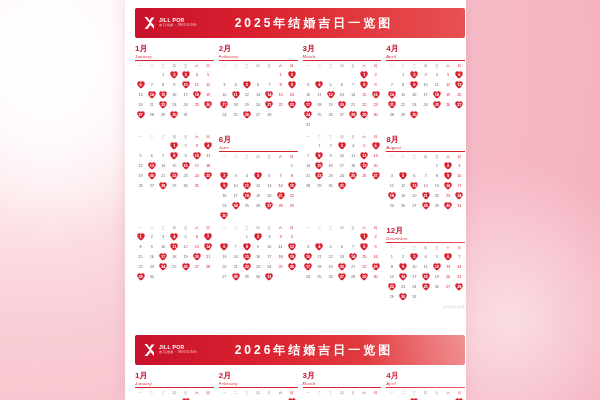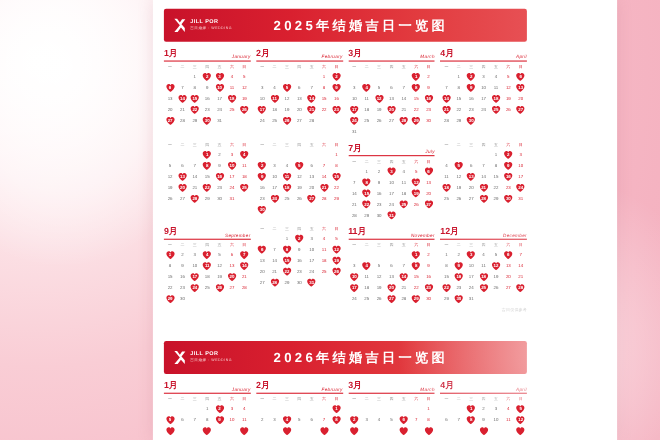--- a/index.html
+++ b/index.html
@@ -33,23 +33,23 @@
     position: absolute;
     right: -60px; bottom: -80px;
     width: 300px; height: 320px;
     background: radial-gradient(ellipse at 50% 50%, rgba(255,255,255,0.55) 0%, rgba(255,255,255,0) 70%);
     pointer-events: none;
   }
 
   
   .sheet {
     position: absolute;
-    left: 139px;
+    left: 125px;
     top: 0;
-    width: 422px;
+    width: 341px;
     height: 400px;
     background: #ffffff;
     box-shadow: 0 0 14px rgba(180,90,110,0.18);
     overflow: hidden;
   }
 
   .poster {
     position: relative;
     width: 350px;
     box-sizing: border-box;
@@ -111,25 +111,26 @@
     display: grid;
     grid-template-columns: repeat(4, 1fr);
     column-gap: 5px;
     row-gap: 4px;
     margin-top: 5px;
   }
   .month { width: 100%; }
 
   .month-head {
     display: flex;
-    align-items: flex-end;
+    align-items: flex-start;
     justify-content: space-between;
     border-bottom: 1px solid #d9202f;
     padding-bottom: 1px;
     margin-bottom: 2px;
+    flex-direction: column;
   }
   .m-cn {
     color: #c8122a;
     font-size: 8px;
     font-weight: bold;
     letter-spacing: 0px;
   }
   .m-en {
     color: #d9202f;
     font-size: 4.2px;
@@ -1005,20 +1006,24 @@
                 </div>
                 <div class="day">
                   <span class="num">30</span>
                 </div>
                 <div class="day weekend">
                   <span class="num">31</span>
                 </div>
               </div>
             </div>
             <div class="month">
+              <div class="month-head">
+                <span class="m-cn">6月</span>
+                <span class="m-en">June</span>
+              </div>
               <div class="weekdays">
                 <span class="">一</span>
                 <span class="">二</span>
                 <span class="">三</span>
                 <span class="">四</span>
                 <span class="">五</span>
                 <span class="we">六</span>
                 <span class="we">日</span>
               </div>
               <div class="days">
@@ -1160,664 +1165,656 @@
                 <div class="day weekend">
                   <span class="num">29</span>
                 </div>
                 <div class="day lucky">
                   <span class="heart">
                     <svg viewBox="0 0 32 30" xmlns="http://www.w3.org/2000/svg">
                       <path d="M16 29 C16 29 2 19.5 2 10.5 C2 5.2 6 2 9.8 2 C12.6 2 15 3.8 16 6 C17 3.8 19.4 2 22.2 2 C26 2 30 5.2 30 10.5 C30 19.5 16 29 16 29 Z" fill="#d9202f"></path>
                     </svg>
                   </span>
                   <span class="num">30</span>
-                </div>
-              </div>
-            </div>
-            <div class="month">
-              <div class="month-head">
-                <span class="m-cn">7月</span>
-                <span class="m-en">July</span>
-              </div>
-              <div class="weekdays">
-                <span class="">一</span>
-                <span class="">二</span>
-                <span class="">三</span>
-                <span class="">四</span>
-                <span class="">五</span>
-                <span class="we">六</span>
-                <span class="we">日</span>
-              </div>
-              <div class="days">
-                <div class="day empty"></div>
-                <div class="day">
-                  <span class="num">1</span>
-                </div>
-                <div class="day">
-                  <span class="num">2</span>
-                </div>
-                <div class="day lucky">
-                  <span class="heart">
-                    <svg viewBox="0 0 32 30" xmlns="http://www.w3.org/2000/svg">
-                      <path d="M16 29 C16 29 2 19.5 2 10.5 C2 5.2 6 2 9.8 2 C12.6 2 15 3.8 16 6 C17 3.8 19.4 2 22.2 2 C26 2 30 5.2 30 10.5 C30 19.5 16 29 16 29 Z" fill="#d9202f"></path>
-                    </svg>
-                  </span>
-                  <span class="num">3</span>
-                </div>
-                <div class="day">
-                  <span class="num">4</span>
-                </div>
-                <div class="day weekend">
-                  <span class="num">5</span>
-                </div>
-                <div class="day lucky">
-                  <span class="heart">
-                    <svg viewBox="0 0 32 30" xmlns="http://www.w3.org/2000/svg">
-                      <path d="M16 29 C16 29 2 19.5 2 10.5 C2 5.2 6 2 9.8 2 C12.6 2 15 3.8 16 6 C17 3.8 19.4 2 22.2 2 C26 2 30 5.2 30 10.5 C30 19.5 16 29 16 29 Z" fill="#d9202f"></path>
-                    </svg>
-                  </span>
-                  <span class="num">6</span>
-                </div>
-                <div class="day">
-                  <span class="num">7</span>
-                </div>
-                <div class="day lucky">
-                  <span class="heart">
-                    <svg viewBox="0 0 32 30" xmlns="http://www.w3.org/2000/svg">
-                      <path d="M16 29 C16 29 2 19.5 2 10.5 C2 5.2 6 2 9.8 2 C12.6 2 15 3.8 16 6 C17 3.8 19.4 2 22.2 2 C26 2 30 5.2 30 10.5 C30 19.5 16 29 16 29 Z" fill="#d9202f"></path>
-                    </svg>
-                  </span>
-                  <span class="num">8</span>
-                </div>
-                <div class="day">
-                  <span class="num">9</span>
-                </div>
-                <div class="day">
-                  <span class="num">10</span>
-                </div>
-                <div class="day">
-                  <span class="num">11</span>
-                </div>
-                <div class="day lucky">
-                  <span class="heart">
-                    <svg viewBox="0 0 32 30" xmlns="http://www.w3.org/2000/svg">
-                      <path d="M16 29 C16 29 2 19.5 2 10.5 C2 5.2 6 2 9.8 2 C12.6 2 15 3.8 16 6 C17 3.8 19.4 2 22.2 2 C26 2 30 5.2 30 10.5 C30 19.5 16 29 16 29 Z" fill="#d9202f"></path>
-                    </svg>
-                  </span>
-                  <span class="num">12</span>
-                </div>
-                <div class="day weekend">
-                  <span class="num">13</span>
-                </div>
-                <div class="day">
-                  <span class="num">14</span>
-                </div>
-                <div class="day lucky">
-                  <span class="heart">
-                    <svg viewBox="0 0 32 30" xmlns="http://www.w3.org/2000/svg">
-                      <path d="M16 29 C16 29 2 19.5 2 10.5 C2 5.2 6 2 9.8 2 C12.6 2 15 3.8 16 6 C17 3.8 19.4 2 22.2 2 C26 2 30 5.2 30 10.5 C30 19.5 16 29 16 29 Z" fill="#d9202f"></path>
-                    </svg>
-                  </span>
-                  <span class="num">15</span>
-                </div>
-                <div class="day">
-                  <span class="num">16</span>
-                </div>
-                <div class="day">
-                  <span class="num">17</span>
-                </div>
-                <div class="day">
-                  <span class="num">18</span>
-                </div>
-                <div class="day lucky">
-                  <span class="heart">
-                    <svg viewBox="0 0 32 30" xmlns="http://www.w3.org/2000/svg">
-                      <path d="M16 29 C16 29 2 19.5 2 10.5 C2 5.2 6 2 9.8 2 C12.6 2 15 3.8 16 6 C17 3.8 19.4 2 22.2 2 C26 2 30 5.2 30 10.5 C30 19.5 16 29 16 29 Z" fill="#d9202f"></path>
-                    </svg>
-                  </span>
-                  <span class="num">19</span>
-                </div>
-                <div class="day weekend">
-                  <span class="num">20</span>
-                </div>
-                <div class="day">
-                  <span class="num">21</span>
-                </div>
-                <div class="day lucky">
-                  <span class="heart">
-                    <svg viewBox="0 0 32 30" xmlns="http://www.w3.org/2000/svg">
-                      <path d="M16 29 C16 29 2 19.5 2 10.5 C2 5.2 6 2 9.8 2 C12.6 2 15 3.8 16 6 C17 3.8 19.4 2 22.2 2 C26 2 30 5.2 30 10.5 C30 19.5 16 29 16 29 Z" fill="#d9202f"></path>
-                    </svg>
-                  </span>
-                  <span class="num">22</span>
-                </div>
-                <div class="day">
-                  <span class="num">23</span>
-                </div>
-                <div class="day">
-                  <span class="num">24</span>
-                </div>
-                <div class="day lucky">
-                  <span class="heart">
-                    <svg viewBox="0 0 32 30" xmlns="http://www.w3.org/2000/svg">
-                      <path d="M16 29 C16 29 2 19.5 2 10.5 C2 5.2 6 2 9.8 2 C12.6 2 15 3.8 16 6 C17 3.8 19.4 2 22.2 2 C26 2 30 5.2 30 10.5 C30 19.5 16 29 16 29 Z" fill="#d9202f"></path>
-                    </svg>
-                  </span>
-                  <span class="num">25</span>
-                </div>
-                <div class="day weekend">
-                  <span class="num">26</span>
-                </div>
-                <div class="day lucky">
-                  <span class="heart">
-                    <svg viewBox="0 0 32 30" xmlns="http://www.w3.org/2000/svg">
-                      <path d="M16 29 C16 29 2 19.5 2 10.5 C2 5.2 6 2 9.8 2 C12.6 2 15 3.8 16 6 C17 3.8 19.4 2 22.2 2 C26 2 30 5.2 30 10.5 C30 19.5 16 29 16 29 Z" fill="#d9202f"></path>
-                    </svg>
-                  </span>
-                  <span class="num">27</span>
-                </div>
-                <div class="day">
-                  <span class="num">28</span>
-                </div>
-                <div class="day">
-                  <span class="num">29</span>
-                </div>
-                <div class="day">
-                  <span class="num">30</span>
-                </div>
-                <div class="day lucky">
-                  <span class="heart">
-                    <svg viewBox="0 0 32 30" xmlns="http://www.w3.org/2000/svg">
-                      <path d="M16 29 C16 29 2 19.5 2 10.5 C2 5.2 6 2 9.8 2 C12.6 2 15 3.8 16 6 C17 3.8 19.4 2 22.2 2 C26 2 30 5.2 30 10.5 C30 19.5 16 29 16 29 Z" fill="#d9202f"></path>
-                    </svg>
-                  </span>
-                  <span class="num">31</span>
                 </div>
               </div>
             </div>
             <div class="month">
               <div class="weekdays">
                 <span class="">一</span>
                 <span class="">二</span>
                 <span class="">三</span>
                 <span class="">四</span>
                 <span class="">五</span>
                 <span class="we">六</span>
                 <span class="we">日</span>
               </div>
               <div class="days">
                 <div class="day empty"></div>
-                <div class="day empty"></div>
-                <div class="day empty"></div>
-                <div class="day empty"></div>
                 <div class="day">
                   <span class="num">1</span>
                 </div>
-                <div class="day lucky">
-                  <span class="heart">
-                    <svg viewBox="0 0 32 30" xmlns="http://www.w3.org/2000/svg">
-                      <path d="M16 29 C16 29 2 19.5 2 10.5 C2 5.2 6 2 9.8 2 C12.6 2 15 3.8 16 6 C17 3.8 19.4 2 22.2 2 C26 2 30 5.2 30 10.5 C30 19.5 16 29 16 29 Z" fill="#d9202f"></path>
-                    </svg>
-                  </span>
+                <div class="day">
                   <span class="num">2</span>
                 </div>
-                <div class="day weekend">
+                <div class="day lucky">
+                  <span class="heart">
+                    <svg viewBox="0 0 32 30" xmlns="http://www.w3.org/2000/svg">
+                      <path d="M16 29 C16 29 2 19.5 2 10.5 C2 5.2 6 2 9.8 2 C12.6 2 15 3.8 16 6 C17 3.8 19.4 2 22.2 2 C26 2 30 5.2 30 10.5 C30 19.5 16 29 16 29 Z" fill="#d9202f"></path>
+                    </svg>
+                  </span>
                   <span class="num">3</span>
                 </div>
                 <div class="day">
                   <span class="num">4</span>
                 </div>
-                <div class="day lucky">
-                  <span class="heart">
-                    <svg viewBox="0 0 32 30" xmlns="http://www.w3.org/2000/svg">
-                      <path d="M16 29 C16 29 2 19.5 2 10.5 C2 5.2 6 2 9.8 2 C12.6 2 15 3.8 16 6 C17 3.8 19.4 2 22.2 2 C26 2 30 5.2 30 10.5 C30 19.5 16 29 16 29 Z" fill="#d9202f"></path>
-                    </svg>
-                  </span>
+                <div class="day weekend">
                   <span class="num">5</span>
                 </div>
-                <div class="day">
+                <div class="day lucky">
+                  <span class="heart">
+                    <svg viewBox="0 0 32 30" xmlns="http://www.w3.org/2000/svg">
+                      <path d="M16 29 C16 29 2 19.5 2 10.5 C2 5.2 6 2 9.8 2 C12.6 2 15 3.8 16 6 C17 3.8 19.4 2 22.2 2 C26 2 30 5.2 30 10.5 C30 19.5 16 29 16 29 Z" fill="#d9202f"></path>
+                    </svg>
+                  </span>
                   <span class="num">6</span>
                 </div>
                 <div class="day">
                   <span class="num">7</span>
                 </div>
-                <div class="day">
+                <div class="day lucky">
+                  <span class="heart">
+                    <svg viewBox="0 0 32 30" xmlns="http://www.w3.org/2000/svg">
+                      <path d="M16 29 C16 29 2 19.5 2 10.5 C2 5.2 6 2 9.8 2 C12.6 2 15 3.8 16 6 C17 3.8 19.4 2 22.2 2 C26 2 30 5.2 30 10.5 C30 19.5 16 29 16 29 Z" fill="#d9202f"></path>
+                    </svg>
+                  </span>
                   <span class="num">8</span>
                 </div>
-                <div class="day lucky">
-                  <span class="heart">
-                    <svg viewBox="0 0 32 30" xmlns="http://www.w3.org/2000/svg">
-                      <path d="M16 29 C16 29 2 19.5 2 10.5 C2 5.2 6 2 9.8 2 C12.6 2 15 3.8 16 6 C17 3.8 19.4 2 22.2 2 C26 2 30 5.2 30 10.5 C30 19.5 16 29 16 29 Z" fill="#d9202f"></path>
-                    </svg>
-                  </span>
+                <div class="day">
                   <span class="num">9</span>
                 </div>
-                <div class="day weekend">
+                <div class="day">
                   <span class="num">10</span>
                 </div>
                 <div class="day">
                   <span class="num">11</span>
                 </div>
-                <div class="day">
+                <div class="day lucky">
+                  <span class="heart">
+                    <svg viewBox="0 0 32 30" xmlns="http://www.w3.org/2000/svg">
+                      <path d="M16 29 C16 29 2 19.5 2 10.5 C2 5.2 6 2 9.8 2 C12.6 2 15 3.8 16 6 C17 3.8 19.4 2 22.2 2 C26 2 30 5.2 30 10.5 C30 19.5 16 29 16 29 Z" fill="#d9202f"></path>
+                    </svg>
+                  </span>
                   <span class="num">12</span>
                 </div>
-                <div class="day lucky">
-                  <span class="heart">
-                    <svg viewBox="0 0 32 30" xmlns="http://www.w3.org/2000/svg">
-                      <path d="M16 29 C16 29 2 19.5 2 10.5 C2 5.2 6 2 9.8 2 C12.6 2 15 3.8 16 6 C17 3.8 19.4 2 22.2 2 C26 2 30 5.2 30 10.5 C30 19.5 16 29 16 29 Z" fill="#d9202f"></path>
-                    </svg>
-                  </span>
+                <div class="day weekend">
                   <span class="num">13</span>
                 </div>
                 <div class="day">
                   <span class="num">14</span>
                 </div>
-                <div class="day">
+                <div class="day lucky">
+                  <span class="heart">
+                    <svg viewBox="0 0 32 30" xmlns="http://www.w3.org/2000/svg">
+                      <path d="M16 29 C16 29 2 19.5 2 10.5 C2 5.2 6 2 9.8 2 C12.6 2 15 3.8 16 6 C17 3.8 19.4 2 22.2 2 C26 2 30 5.2 30 10.5 C30 19.5 16 29 16 29 Z" fill="#d9202f"></path>
+                    </svg>
+                  </span>
                   <span class="num">15</span>
                 </div>
-                <div class="day lucky">
-                  <span class="heart">
-                    <svg viewBox="0 0 32 30" xmlns="http://www.w3.org/2000/svg">
-                      <path d="M16 29 C16 29 2 19.5 2 10.5 C2 5.2 6 2 9.8 2 C12.6 2 15 3.8 16 6 C17 3.8 19.4 2 22.2 2 C26 2 30 5.2 30 10.5 C30 19.5 16 29 16 29 Z" fill="#d9202f"></path>
-                    </svg>
-                  </span>
+                <div class="day">
                   <span class="num">16</span>
                 </div>
-                <div class="day weekend">
+                <div class="day">
                   <span class="num">17</span>
                 </div>
-                <div class="day lucky">
-                  <span class="heart">
-                    <svg viewBox="0 0 32 30" xmlns="http://www.w3.org/2000/svg">
-                      <path d="M16 29 C16 29 2 19.5 2 10.5 C2 5.2 6 2 9.8 2 C12.6 2 15 3.8 16 6 C17 3.8 19.4 2 22.2 2 C26 2 30 5.2 30 10.5 C30 19.5 16 29 16 29 Z" fill="#d9202f"></path>
-                    </svg>
-                  </span>
+                <div class="day">
                   <span class="num">18</span>
                 </div>
-                <div class="day">
+                <div class="day lucky">
+                  <span class="heart">
+                    <svg viewBox="0 0 32 30" xmlns="http://www.w3.org/2000/svg">
+                      <path d="M16 29 C16 29 2 19.5 2 10.5 C2 5.2 6 2 9.8 2 C12.6 2 15 3.8 16 6 C17 3.8 19.4 2 22.2 2 C26 2 30 5.2 30 10.5 C30 19.5 16 29 16 29 Z" fill="#d9202f"></path>
+                    </svg>
+                  </span>
                   <span class="num">19</span>
                 </div>
-                <div class="day">
+                <div class="day weekend">
                   <span class="num">20</span>
                 </div>
-                <div class="day lucky">
-                  <span class="heart">
-                    <svg viewBox="0 0 32 30" xmlns="http://www.w3.org/2000/svg">
-                      <path d="M16 29 C16 29 2 19.5 2 10.5 C2 5.2 6 2 9.8 2 C12.6 2 15 3.8 16 6 C17 3.8 19.4 2 22.2 2 C26 2 30 5.2 30 10.5 C30 19.5 16 29 16 29 Z" fill="#d9202f"></path>
-                    </svg>
-                  </span>
+                <div class="day">
                   <span class="num">21</span>
                 </div>
-                <div class="day">
+                <div class="day lucky">
+                  <span class="heart">
+                    <svg viewBox="0 0 32 30" xmlns="http://www.w3.org/2000/svg">
+                      <path d="M16 29 C16 29 2 19.5 2 10.5 C2 5.2 6 2 9.8 2 C12.6 2 15 3.8 16 6 C17 3.8 19.4 2 22.2 2 C26 2 30 5.2 30 10.5 C30 19.5 16 29 16 29 Z" fill="#d9202f"></path>
+                    </svg>
+                  </span>
                   <span class="num">22</span>
                 </div>
-                <div class="day weekend">
+                <div class="day">
                   <span class="num">23</span>
                 </div>
-                <div class="day lucky">
-                  <span class="heart">
-                    <svg viewBox="0 0 32 30" xmlns="http://www.w3.org/2000/svg">
-                      <path d="M16 29 C16 29 2 19.5 2 10.5 C2 5.2 6 2 9.8 2 C12.6 2 15 3.8 16 6 C17 3.8 19.4 2 22.2 2 C26 2 30 5.2 30 10.5 C30 19.5 16 29 16 29 Z" fill="#d9202f"></path>
-                    </svg>
-                  </span>
+                <div class="day">
                   <span class="num">24</span>
                 </div>
-                <div class="day">
+                <div class="day lucky">
+                  <span class="heart">
+                    <svg viewBox="0 0 32 30" xmlns="http://www.w3.org/2000/svg">
+                      <path d="M16 29 C16 29 2 19.5 2 10.5 C2 5.2 6 2 9.8 2 C12.6 2 15 3.8 16 6 C17 3.8 19.4 2 22.2 2 C26 2 30 5.2 30 10.5 C30 19.5 16 29 16 29 Z" fill="#d9202f"></path>
+                    </svg>
+                  </span>
                   <span class="num">25</span>
                 </div>
-                <div class="day">
+                <div class="day weekend">
                   <span class="num">26</span>
                 </div>
-                <div class="day">
+                <div class="day lucky">
+                  <span class="heart">
+                    <svg viewBox="0 0 32 30" xmlns="http://www.w3.org/2000/svg">
+                      <path d="M16 29 C16 29 2 19.5 2 10.5 C2 5.2 6 2 9.8 2 C12.6 2 15 3.8 16 6 C17 3.8 19.4 2 22.2 2 C26 2 30 5.2 30 10.5 C30 19.5 16 29 16 29 Z" fill="#d9202f"></path>
+                    </svg>
+                  </span>
                   <span class="num">27</span>
                 </div>
-                <div class="day lucky">
-                  <span class="heart">
-                    <svg viewBox="0 0 32 30" xmlns="http://www.w3.org/2000/svg">
-                      <path d="M16 29 C16 29 2 19.5 2 10.5 C2 5.2 6 2 9.8 2 C12.6 2 15 3.8 16 6 C17 3.8 19.4 2 22.2 2 C26 2 30 5.2 30 10.5 C30 19.5 16 29 16 29 Z" fill="#d9202f"></path>
-                    </svg>
-                  </span>
+                <div class="day">
                   <span class="num">28</span>
                 </div>
                 <div class="day">
                   <span class="num">29</span>
                 </div>
-                <div class="day lucky">
-                  <span class="heart">
-                    <svg viewBox="0 0 32 30" xmlns="http://www.w3.org/2000/svg">
-                      <path d="M16 29 C16 29 2 19.5 2 10.5 C2 5.2 6 2 9.8 2 C12.6 2 15 3.8 16 6 C17 3.8 19.4 2 22.2 2 C26 2 30 5.2 30 10.5 C30 19.5 16 29 16 29 Z" fill="#d9202f"></path>
-                    </svg>
-                  </span>
+                <div class="day">
                   <span class="num">30</span>
                 </div>
-                <div class="day weekend">
+                <div class="day lucky">
+                  <span class="heart">
+                    <svg viewBox="0 0 32 30" xmlns="http://www.w3.org/2000/svg">
+                      <path d="M16 29 C16 29 2 19.5 2 10.5 C2 5.2 6 2 9.8 2 C12.6 2 15 3.8 16 6 C17 3.8 19.4 2 22.2 2 C26 2 30 5.2 30 10.5 C30 19.5 16 29 16 29 Z" fill="#d9202f"></path>
+                    </svg>
+                  </span>
                   <span class="num">31</span>
                 </div>
               </div>
             </div>
             <div class="month">
               <div class="month-head">
-                <span class="m-cn">9月</span>
-                <span class="m-en">September</span>
+                <span class="m-cn">8月</span>
+                <span class="m-en">August</span>
               </div>
               <div class="weekdays">
                 <span class="">一</span>
                 <span class="">二</span>
                 <span class="">三</span>
                 <span class="">四</span>
                 <span class="">五</span>
                 <span class="we">六</span>
                 <span class="we">日</span>
               </div>
               <div class="days">
-                <div class="day lucky">
-                  <span class="heart">
-                    <svg viewBox="0 0 32 30" xmlns="http://www.w3.org/2000/svg">
-                      <path d="M16 29 C16 29 2 19.5 2 10.5 C2 5.2 6 2 9.8 2 C12.6 2 15 3.8 16 6 C17 3.8 19.4 2 22.2 2 C26 2 30 5.2 30 10.5 C30 19.5 16 29 16 29 Z" fill="#d9202f"></path>
-                    </svg>
-                  </span>
+                <div class="day empty"></div>
+                <div class="day empty"></div>
+                <div class="day empty"></div>
+                <div class="day empty"></div>
+                <div class="day">
                   <span class="num">1</span>
                 </div>
-                <div class="day">
+                <div class="day lucky">
+                  <span class="heart">
+                    <svg viewBox="0 0 32 30" xmlns="http://www.w3.org/2000/svg">
+                      <path d="M16 29 C16 29 2 19.5 2 10.5 C2 5.2 6 2 9.8 2 C12.6 2 15 3.8 16 6 C17 3.8 19.4 2 22.2 2 C26 2 30 5.2 30 10.5 C30 19.5 16 29 16 29 Z" fill="#d9202f"></path>
+                    </svg>
+                  </span>
                   <span class="num">2</span>
                 </div>
-                <div class="day">
+                <div class="day weekend">
                   <span class="num">3</span>
                 </div>
-                <div class="day lucky">
-                  <span class="heart">
-                    <svg viewBox="0 0 32 30" xmlns="http://www.w3.org/2000/svg">
-                      <path d="M16 29 C16 29 2 19.5 2 10.5 C2 5.2 6 2 9.8 2 C12.6 2 15 3.8 16 6 C17 3.8 19.4 2 22.2 2 C26 2 30 5.2 30 10.5 C30 19.5 16 29 16 29 Z" fill="#d9202f"></path>
-                    </svg>
-                  </span>
+                <div class="day">
                   <span class="num">4</span>
                 </div>
-                <div class="day">
+                <div class="day lucky">
+                  <span class="heart">
+                    <svg viewBox="0 0 32 30" xmlns="http://www.w3.org/2000/svg">
+                      <path d="M16 29 C16 29 2 19.5 2 10.5 C2 5.2 6 2 9.8 2 C12.6 2 15 3.8 16 6 C17 3.8 19.4 2 22.2 2 C26 2 30 5.2 30 10.5 C30 19.5 16 29 16 29 Z" fill="#d9202f"></path>
+                    </svg>
+                  </span>
                   <span class="num">5</span>
                 </div>
-                <div class="day weekend">
+                <div class="day">
                   <span class="num">6</span>
                 </div>
-                <div class="day lucky">
-                  <span class="heart">
-                    <svg viewBox="0 0 32 30" xmlns="http://www.w3.org/2000/svg">
-                      <path d="M16 29 C16 29 2 19.5 2 10.5 C2 5.2 6 2 9.8 2 C12.6 2 15 3.8 16 6 C17 3.8 19.4 2 22.2 2 C26 2 30 5.2 30 10.5 C30 19.5 16 29 16 29 Z" fill="#d9202f"></path>
-                    </svg>
-                  </span>
+                <div class="day">
                   <span class="num">7</span>
                 </div>
                 <div class="day">
                   <span class="num">8</span>
                 </div>
-                <div class="day">
+                <div class="day lucky">
+                  <span class="heart">
+                    <svg viewBox="0 0 32 30" xmlns="http://www.w3.org/2000/svg">
+                      <path d="M16 29 C16 29 2 19.5 2 10.5 C2 5.2 6 2 9.8 2 C12.6 2 15 3.8 16 6 C17 3.8 19.4 2 22.2 2 C26 2 30 5.2 30 10.5 C30 19.5 16 29 16 29 Z" fill="#d9202f"></path>
+                    </svg>
+                  </span>
                   <span class="num">9</span>
                 </div>
-                <div class="day">
+                <div class="day weekend">
                   <span class="num">10</span>
                 </div>
-                <div class="day lucky">
-                  <span class="heart">
-                    <svg viewBox="0 0 32 30" xmlns="http://www.w3.org/2000/svg">
-                      <path d="M16 29 C16 29 2 19.5 2 10.5 C2 5.2 6 2 9.8 2 C12.6 2 15 3.8 16 6 C17 3.8 19.4 2 22.2 2 C26 2 30 5.2 30 10.5 C30 19.5 16 29 16 29 Z" fill="#d9202f"></path>
-                    </svg>
-                  </span>
+                <div class="day">
                   <span class="num">11</span>
                 </div>
                 <div class="day">
                   <span class="num">12</span>
                 </div>
-                <div class="day weekend">
+                <div class="day lucky">
+                  <span class="heart">
+                    <svg viewBox="0 0 32 30" xmlns="http://www.w3.org/2000/svg">
+                      <path d="M16 29 C16 29 2 19.5 2 10.5 C2 5.2 6 2 9.8 2 C12.6 2 15 3.8 16 6 C17 3.8 19.4 2 22.2 2 C26 2 30 5.2 30 10.5 C30 19.5 16 29 16 29 Z" fill="#d9202f"></path>
+                    </svg>
+                  </span>
                   <span class="num">13</span>
                 </div>
-                <div class="day lucky">
-                  <span class="heart">
-                    <svg viewBox="0 0 32 30" xmlns="http://www.w3.org/2000/svg">
-                      <path d="M16 29 C16 29 2 19.5 2 10.5 C2 5.2 6 2 9.8 2 C12.6 2 15 3.8 16 6 C17 3.8 19.4 2 22.2 2 C26 2 30 5.2 30 10.5 C30 19.5 16 29 16 29 Z" fill="#d9202f"></path>
-                    </svg>
-                  </span>
+                <div class="day">
                   <span class="num">14</span>
                 </div>
                 <div class="day">
                   <span class="num">15</span>
                 </div>
-                <div class="day">
+                <div class="day lucky">
+                  <span class="heart">
+                    <svg viewBox="0 0 32 30" xmlns="http://www.w3.org/2000/svg">
+                      <path d="M16 29 C16 29 2 19.5 2 10.5 C2 5.2 6 2 9.8 2 C12.6 2 15 3.8 16 6 C17 3.8 19.4 2 22.2 2 C26 2 30 5.2 30 10.5 C30 19.5 16 29 16 29 Z" fill="#d9202f"></path>
+                    </svg>
+                  </span>
                   <span class="num">16</span>
                 </div>
-                <div class="day lucky">
-                  <span class="heart">
-                    <svg viewBox="0 0 32 30" xmlns="http://www.w3.org/2000/svg">
-                      <path d="M16 29 C16 29 2 19.5 2 10.5 C2 5.2 6 2 9.8 2 C12.6 2 15 3.8 16 6 C17 3.8 19.4 2 22.2 2 C26 2 30 5.2 30 10.5 C30 19.5 16 29 16 29 Z" fill="#d9202f"></path>
-                    </svg>
-                  </span>
+                <div class="day weekend">
                   <span class="num">17</span>
                 </div>
-                <div class="day">
+                <div class="day lucky">
+                  <span class="heart">
+                    <svg viewBox="0 0 32 30" xmlns="http://www.w3.org/2000/svg">
+                      <path d="M16 29 C16 29 2 19.5 2 10.5 C2 5.2 6 2 9.8 2 C12.6 2 15 3.8 16 6 C17 3.8 19.4 2 22.2 2 C26 2 30 5.2 30 10.5 C30 19.5 16 29 16 29 Z" fill="#d9202f"></path>
+                    </svg>
+                  </span>
                   <span class="num">18</span>
                 </div>
                 <div class="day">
                   <span class="num">19</span>
                 </div>
-                <div class="day lucky">
-                  <span class="heart">
-                    <svg viewBox="0 0 32 30" xmlns="http://www.w3.org/2000/svg">
-                      <path d="M16 29 C16 29 2 19.5 2 10.5 C2 5.2 6 2 9.8 2 C12.6 2 15 3.8 16 6 C17 3.8 19.4 2 22.2 2 C26 2 30 5.2 30 10.5 C30 19.5 16 29 16 29 Z" fill="#d9202f"></path>
-                    </svg>
-                  </span>
+                <div class="day">
                   <span class="num">20</span>
                 </div>
-                <div class="day weekend">
+                <div class="day lucky">
+                  <span class="heart">
+                    <svg viewBox="0 0 32 30" xmlns="http://www.w3.org/2000/svg">
+                      <path d="M16 29 C16 29 2 19.5 2 10.5 C2 5.2 6 2 9.8 2 C12.6 2 15 3.8 16 6 C17 3.8 19.4 2 22.2 2 C26 2 30 5.2 30 10.5 C30 19.5 16 29 16 29 Z" fill="#d9202f"></path>
+                    </svg>
+                  </span>
                   <span class="num">21</span>
                 </div>
                 <div class="day">
                   <span class="num">22</span>
                 </div>
-                <div class="day">
+                <div class="day weekend">
                   <span class="num">23</span>
                 </div>
                 <div class="day lucky">
                   <span class="heart">
                     <svg viewBox="0 0 32 30" xmlns="http://www.w3.org/2000/svg">
                       <path d="M16 29 C16 29 2 19.5 2 10.5 C2 5.2 6 2 9.8 2 C12.6 2 15 3.8 16 6 C17 3.8 19.4 2 22.2 2 C26 2 30 5.2 30 10.5 C30 19.5 16 29 16 29 Z" fill="#d9202f"></path>
                     </svg>
                   </span>
                   <span class="num">24</span>
                 </div>
                 <div class="day">
                   <span class="num">25</span>
                 </div>
-                <div class="day lucky">
-                  <span class="heart">
-                    <svg viewBox="0 0 32 30" xmlns="http://www.w3.org/2000/svg">
-                      <path d="M16 29 C16 29 2 19.5 2 10.5 C2 5.2 6 2 9.8 2 C12.6 2 15 3.8 16 6 C17 3.8 19.4 2 22.2 2 C26 2 30 5.2 30 10.5 C30 19.5 16 29 16 29 Z" fill="#d9202f"></path>
-                    </svg>
-                  </span>
+                <div class="day">
                   <span class="num">26</span>
                 </div>
-                <div class="day weekend">
+                <div class="day">
                   <span class="num">27</span>
                 </div>
-                <div class="day weekend">
+                <div class="day lucky">
+                  <span class="heart">
+                    <svg viewBox="0 0 32 30" xmlns="http://www.w3.org/2000/svg">
+                      <path d="M16 29 C16 29 2 19.5 2 10.5 C2 5.2 6 2 9.8 2 C12.6 2 15 3.8 16 6 C17 3.8 19.4 2 22.2 2 C26 2 30 5.2 30 10.5 C30 19.5 16 29 16 29 Z" fill="#d9202f"></path>
+                    </svg>
+                  </span>
                   <span class="num">28</span>
                 </div>
-                <div class="day lucky">
-                  <span class="heart">
-                    <svg viewBox="0 0 32 30" xmlns="http://www.w3.org/2000/svg">
-                      <path d="M16 29 C16 29 2 19.5 2 10.5 C2 5.2 6 2 9.8 2 C12.6 2 15 3.8 16 6 C17 3.8 19.4 2 22.2 2 C26 2 30 5.2 30 10.5 C30 19.5 16 29 16 29 Z" fill="#d9202f"></path>
-                    </svg>
-                  </span>
+                <div class="day">
                   <span class="num">29</span>
                 </div>
-                <div class="day">
+                <div class="day lucky">
+                  <span class="heart">
+                    <svg viewBox="0 0 32 30" xmlns="http://www.w3.org/2000/svg">
+                      <path d="M16 29 C16 29 2 19.5 2 10.5 C2 5.2 6 2 9.8 2 C12.6 2 15 3.8 16 6 C17 3.8 19.4 2 22.2 2 C26 2 30 5.2 30 10.5 C30 19.5 16 29 16 29 Z" fill="#d9202f"></path>
+                    </svg>
+                  </span>
                   <span class="num">30</span>
+                </div>
+                <div class="day weekend">
+                  <span class="num">31</span>
                 </div>
               </div>
             </div>
             <div class="month">
               <div class="weekdays">
                 <span class="">一</span>
                 <span class="">二</span>
                 <span class="">三</span>
                 <span class="">四</span>
                 <span class="">五</span>
                 <span class="we">六</span>
                 <span class="we">日</span>
               </div>
               <div class="days">
-                <div class="day empty"></div>
-                <div class="day empty"></div>
-                <div class="day">
+                <div class="day lucky">
+                  <span class="heart">
+                    <svg viewBox="0 0 32 30" xmlns="http://www.w3.org/2000/svg">
+                      <path d="M16 29 C16 29 2 19.5 2 10.5 C2 5.2 6 2 9.8 2 C12.6 2 15 3.8 16 6 C17 3.8 19.4 2 22.2 2 C26 2 30 5.2 30 10.5 C30 19.5 16 29 16 29 Z" fill="#d9202f"></path>
+                    </svg>
+                  </span>
                   <span class="num">1</span>
                 </div>
-                <div class="day lucky">
-                  <span class="heart">
-                    <svg viewBox="0 0 32 30" xmlns="http://www.w3.org/2000/svg">
-                      <path d="M16 29 C16 29 2 19.5 2 10.5 C2 5.2 6 2 9.8 2 C12.6 2 15 3.8 16 6 C17 3.8 19.4 2 22.2 2 C26 2 30 5.2 30 10.5 C30 19.5 16 29 16 29 Z" fill="#d9202f"></path>
-                    </svg>
-                  </span>
+                <div class="day">
                   <span class="num">2</span>
                 </div>
                 <div class="day">
                   <span class="num">3</span>
                 </div>
-                <div class="day weekend">
+                <div class="day lucky">
+                  <span class="heart">
+                    <svg viewBox="0 0 32 30" xmlns="http://www.w3.org/2000/svg">
+                      <path d="M16 29 C16 29 2 19.5 2 10.5 C2 5.2 6 2 9.8 2 C12.6 2 15 3.8 16 6 C17 3.8 19.4 2 22.2 2 C26 2 30 5.2 30 10.5 C30 19.5 16 29 16 29 Z" fill="#d9202f"></path>
+                    </svg>
+                  </span>
                   <span class="num">4</span>
                 </div>
-                <div class="day weekend">
+                <div class="day">
                   <span class="num">5</span>
                 </div>
-                <div class="day lucky">
-                  <span class="heart">
-                    <svg viewBox="0 0 32 30" xmlns="http://www.w3.org/2000/svg">
-                      <path d="M16 29 C16 29 2 19.5 2 10.5 C2 5.2 6 2 9.8 2 C12.6 2 15 3.8 16 6 C17 3.8 19.4 2 22.2 2 C26 2 30 5.2 30 10.5 C30 19.5 16 29 16 29 Z" fill="#d9202f"></path>
-                    </svg>
-                  </span>
+                <div class="day weekend">
                   <span class="num">6</span>
                 </div>
-                <div class="day">
+                <div class="day lucky">
+                  <span class="heart">
+                    <svg viewBox="0 0 32 30" xmlns="http://www.w3.org/2000/svg">
+                      <path d="M16 29 C16 29 2 19.5 2 10.5 C2 5.2 6 2 9.8 2 C12.6 2 15 3.8 16 6 C17 3.8 19.4 2 22.2 2 C26 2 30 5.2 30 10.5 C30 19.5 16 29 16 29 Z" fill="#d9202f"></path>
+                    </svg>
+                  </span>
                   <span class="num">7</span>
                 </div>
-                <div class="day lucky">
-                  <span class="heart">
-                    <svg viewBox="0 0 32 30" xmlns="http://www.w3.org/2000/svg">
-                      <path d="M16 29 C16 29 2 19.5 2 10.5 C2 5.2 6 2 9.8 2 C12.6 2 15 3.8 16 6 C17 3.8 19.4 2 22.2 2 C26 2 30 5.2 30 10.5 C30 19.5 16 29 16 29 Z" fill="#d9202f"></path>
-                    </svg>
-                  </span>
+                <div class="day">
                   <span class="num">8</span>
                 </div>
                 <div class="day">
                   <span class="num">9</span>
                 </div>
                 <div class="day">
                   <span class="num">10</span>
                 </div>
-                <div class="day weekend">
+                <div class="day lucky">
+                  <span class="heart">
+                    <svg viewBox="0 0 32 30" xmlns="http://www.w3.org/2000/svg">
+                      <path d="M16 29 C16 29 2 19.5 2 10.5 C2 5.2 6 2 9.8 2 C12.6 2 15 3.8 16 6 C17 3.8 19.4 2 22.2 2 C26 2 30 5.2 30 10.5 C30 19.5 16 29 16 29 Z" fill="#d9202f"></path>
+                    </svg>
+                  </span>
                   <span class="num">11</span>
                 </div>
-                <div class="day lucky">
-                  <span class="heart">
-                    <svg viewBox="0 0 32 30" xmlns="http://www.w3.org/2000/svg">
-                      <path d="M16 29 C16 29 2 19.5 2 10.5 C2 5.2 6 2 9.8 2 C12.6 2 15 3.8 16 6 C17 3.8 19.4 2 22.2 2 C26 2 30 5.2 30 10.5 C30 19.5 16 29 16 29 Z" fill="#d9202f"></path>
-                    </svg>
-                  </span>
+                <div class="day">
                   <span class="num">12</span>
                 </div>
-                <div class="day">
+                <div class="day weekend">
                   <span class="num">13</span>
                 </div>
-                <div class="day">
+                <div class="day lucky">
+                  <span class="heart">
+                    <svg viewBox="0 0 32 30" xmlns="http://www.w3.org/2000/svg">
+                      <path d="M16 29 C16 29 2 19.5 2 10.5 C2 5.2 6 2 9.8 2 C12.6 2 15 3.8 16 6 C17 3.8 19.4 2 22.2 2 C26 2 30 5.2 30 10.5 C30 19.5 16 29 16 29 Z" fill="#d9202f"></path>
+                    </svg>
+                  </span>
                   <span class="num">14</span>
                 </div>
-                <div class="day lucky">
-                  <span class="heart">
-                    <svg viewBox="0 0 32 30" xmlns="http://www.w3.org/2000/svg">
-                      <path d="M16 29 C16 29 2 19.5 2 10.5 C2 5.2 6 2 9.8 2 C12.6 2 15 3.8 16 6 C17 3.8 19.4 2 22.2 2 C26 2 30 5.2 30 10.5 C30 19.5 16 29 16 29 Z" fill="#d9202f"></path>
-                    </svg>
-                  </span>
+                <div class="day">
                   <span class="num">15</span>
                 </div>
                 <div class="day">
                   <span class="num">16</span>
                 </div>
-                <div class="day">
+                <div class="day lucky">
+                  <span class="heart">
+                    <svg viewBox="0 0 32 30" xmlns="http://www.w3.org/2000/svg">
+                      <path d="M16 29 C16 29 2 19.5 2 10.5 C2 5.2 6 2 9.8 2 C12.6 2 15 3.8 16 6 C17 3.8 19.4 2 22.2 2 C26 2 30 5.2 30 10.5 C30 19.5 16 29 16 29 Z" fill="#d9202f"></path>
+                    </svg>
+                  </span>
                   <span class="num">17</span>
                 </div>
-                <div class="day weekend">
+                <div class="day">
                   <span class="num">18</span>
                 </div>
-                <div class="day lucky">
-                  <span class="heart">
-                    <svg viewBox="0 0 32 30" xmlns="http://www.w3.org/2000/svg">
-                      <path d="M16 29 C16 29 2 19.5 2 10.5 C2 5.2 6 2 9.8 2 C12.6 2 15 3.8 16 6 C17 3.8 19.4 2 22.2 2 C26 2 30 5.2 30 10.5 C30 19.5 16 29 16 29 Z" fill="#d9202f"></path>
-                    </svg>
-                  </span>
+                <div class="day">
                   <span class="num">19</span>
                 </div>
-                <div class="day">
+                <div class="day lucky">
+                  <span class="heart">
+                    <svg viewBox="0 0 32 30" xmlns="http://www.w3.org/2000/svg">
+                      <path d="M16 29 C16 29 2 19.5 2 10.5 C2 5.2 6 2 9.8 2 C12.6 2 15 3.8 16 6 C17 3.8 19.4 2 22.2 2 C26 2 30 5.2 30 10.5 C30 19.5 16 29 16 29 Z" fill="#d9202f"></path>
+                    </svg>
+                  </span>
                   <span class="num">20</span>
                 </div>
-                <div class="day">
+                <div class="day weekend">
                   <span class="num">21</span>
                 </div>
-                <div class="day lucky">
-                  <span class="heart">
-                    <svg viewBox="0 0 32 30" xmlns="http://www.w3.org/2000/svg">
-                      <path d="M16 29 C16 29 2 19.5 2 10.5 C2 5.2 6 2 9.8 2 C12.6 2 15 3.8 16 6 C17 3.8 19.4 2 22.2 2 C26 2 30 5.2 30 10.5 C30 19.5 16 29 16 29 Z" fill="#d9202f"></path>
-                    </svg>
-                  </span>
+                <div class="day">
                   <span class="num">22</span>
                 </div>
                 <div class="day">
                   <span class="num">23</span>
                 </div>
-                <div class="day">
+                <div class="day lucky">
+                  <span class="heart">
+                    <svg viewBox="0 0 32 30" xmlns="http://www.w3.org/2000/svg">
+                      <path d="M16 29 C16 29 2 19.5 2 10.5 C2 5.2 6 2 9.8 2 C12.6 2 15 3.8 16 6 C17 3.8 19.4 2 22.2 2 C26 2 30 5.2 30 10.5 C30 19.5 16 29 16 29 Z" fill="#d9202f"></path>
+                    </svg>
+                  </span>
                   <span class="num">24</span>
                 </div>
-                <div class="day weekend">
+                <div class="day">
                   <span class="num">25</span>
                 </div>
                 <div class="day lucky">
                   <span class="heart">
                     <svg viewBox="0 0 32 30" xmlns="http://www.w3.org/2000/svg">
                       <path d="M16 29 C16 29 2 19.5 2 10.5 C2 5.2 6 2 9.8 2 C12.6 2 15 3.8 16 6 C17 3.8 19.4 2 22.2 2 C26 2 30 5.2 30 10.5 C30 19.5 16 29 16 29 Z" fill="#d9202f"></path>
                     </svg>
                   </span>
                   <span class="num">26</span>
                 </div>
-                <div class="day">
+                <div class="day weekend">
                   <span class="num">27</span>
                 </div>
-                <div class="day lucky">
-                  <span class="heart">
-                    <svg viewBox="0 0 32 30" xmlns="http://www.w3.org/2000/svg">
-                      <path d="M16 29 C16 29 2 19.5 2 10.5 C2 5.2 6 2 9.8 2 C12.6 2 15 3.8 16 6 C17 3.8 19.4 2 22.2 2 C26 2 30 5.2 30 10.5 C30 19.5 16 29 16 29 Z" fill="#d9202f"></path>
-                    </svg>
-                  </span>
+                <div class="day weekend">
                   <span class="num">28</span>
                 </div>
-                <div class="day">
+                <div class="day lucky">
+                  <span class="heart">
+                    <svg viewBox="0 0 32 30" xmlns="http://www.w3.org/2000/svg">
+                      <path d="M16 29 C16 29 2 19.5 2 10.5 C2 5.2 6 2 9.8 2 C12.6 2 15 3.8 16 6 C17 3.8 19.4 2 22.2 2 C26 2 30 5.2 30 10.5 C30 19.5 16 29 16 29 Z" fill="#d9202f"></path>
+                    </svg>
+                  </span>
                   <span class="num">29</span>
                 </div>
                 <div class="day">
                   <span class="num">30</span>
-                </div>
-                <div class="day lucky">
-                  <span class="heart">
-                    <svg viewBox="0 0 32 30" xmlns="http://www.w3.org/2000/svg">
-                      <path d="M16 29 C16 29 2 19.5 2 10.5 C2 5.2 6 2 9.8 2 C12.6 2 15 3.8 16 6 C17 3.8 19.4 2 22.2 2 C26 2 30 5.2 30 10.5 C30 19.5 16 29 16 29 Z" fill="#d9202f"></path>
-                    </svg>
-                  </span>
-                  <span class="num">31</span>
                 </div>
               </div>
             </div>
             <div class="month">
-              <div class="month-head">
-                <span class="m-cn">11月</span>
-                <span class="m-en">November</span>
-              </div>
+              <div class="weekdays">
+                <span class="">一</span>
+                <span class="">二</span>
+                <span class="">三</span>
+                <span class="">四</span>
+                <span class="">五</span>
+                <span class="we">六</span>
+                <span class="we">日</span>
+              </div>
+              <div class="days">
+                <div class="day empty"></div>
+                <div class="day empty"></div>
+                <div class="day">
+                  <span class="num">1</span>
+                </div>
+                <div class="day lucky">
+                  <span class="heart">
+                    <svg viewBox="0 0 32 30" xmlns="http://www.w3.org/2000/svg">
+                      <path d="M16 29 C16 29 2 19.5 2 10.5 C2 5.2 6 2 9.8 2 C12.6 2 15 3.8 16 6 C17 3.8 19.4 2 22.2 2 C26 2 30 5.2 30 10.5 C30 19.5 16 29 16 29 Z" fill="#d9202f"></path>
+                    </svg>
+                  </span>
+                  <span class="num">2</span>
+                </div>
+                <div class="day">
+                  <span class="num">3</span>
+                </div>
+                <div class="day weekend">
+                  <span class="num">4</span>
+                </div>
+                <div class="day weekend">
+                  <span class="num">5</span>
+                </div>
+                <div class="day lucky">
+                  <span class="heart">
+                    <svg viewBox="0 0 32 30" xmlns="http://www.w3.org/2000/svg">
+                      <path d="M16 29 C16 29 2 19.5 2 10.5 C2 5.2 6 2 9.8 2 C12.6 2 15 3.8 16 6 C17 3.8 19.4 2 22.2 2 C26 2 30 5.2 30 10.5 C30 19.5 16 29 16 29 Z" fill="#d9202f"></path>
+                    </svg>
+                  </span>
+                  <span class="num">6</span>
+                </div>
+                <div class="day">
+                  <span class="num">7</span>
+                </div>
+                <div class="day lucky">
+                  <span class="heart">
+                    <svg viewBox="0 0 32 30" xmlns="http://www.w3.org/2000/svg">
+                      <path d="M16 29 C16 29 2 19.5 2 10.5 C2 5.2 6 2 9.8 2 C12.6 2 15 3.8 16 6 C17 3.8 19.4 2 22.2 2 C26 2 30 5.2 30 10.5 C30 19.5 16 29 16 29 Z" fill="#d9202f"></path>
+                    </svg>
+                  </span>
+                  <span class="num">8</span>
+                </div>
+                <div class="day">
+                  <span class="num">9</span>
+                </div>
+                <div class="day">
+                  <span class="num">10</span>
+                </div>
+                <div class="day weekend">
+                  <span class="num">11</span>
+                </div>
+                <div class="day lucky">
+                  <span class="heart">
+                    <svg viewBox="0 0 32 30" xmlns="http://www.w3.org/2000/svg">
+                      <path d="M16 29 C16 29 2 19.5 2 10.5 C2 5.2 6 2 9.8 2 C12.6 2 15 3.8 16 6 C17 3.8 19.4 2 22.2 2 C26 2 30 5.2 30 10.5 C30 19.5 16 29 16 29 Z" fill="#d9202f"></path>
+                    </svg>
+                  </span>
+                  <span class="num">12</span>
+                </div>
+                <div class="day">
+                  <span class="num">13</span>
+                </div>
+                <div class="day">
+                  <span class="num">14</span>
+                </div>
+                <div class="day lucky">
+                  <span class="heart">
+                    <svg viewBox="0 0 32 30" xmlns="http://www.w3.org/2000/svg">
+                      <path d="M16 29 C16 29 2 19.5 2 10.5 C2 5.2 6 2 9.8 2 C12.6 2 15 3.8 16 6 C17 3.8 19.4 2 22.2 2 C26 2 30 5.2 30 10.5 C30 19.5 16 29 16 29 Z" fill="#d9202f"></path>
+                    </svg>
+                  </span>
+                  <span class="num">15</span>
+                </div>
+                <div class="day">
+                  <span class="num">16</span>
+                </div>
+                <div class="day">
+                  <span class="num">17</span>
+                </div>
+                <div class="day weekend">
+                  <span class="num">18</span>
+                </div>
+                <div class="day lucky">
+                  <span class="heart">
+                    <svg viewBox="0 0 32 30" xmlns="http://www.w3.org/2000/svg">
+                      <path d="M16 29 C16 29 2 19.5 2 10.5 C2 5.2 6 2 9.8 2 C12.6 2 15 3.8 16 6 C17 3.8 19.4 2 22.2 2 C26 2 30 5.2 30 10.5 C30 19.5 16 29 16 29 Z" fill="#d9202f"></path>
+                    </svg>
+                  </span>
+                  <span class="num">19</span>
+                </div>
+                <div class="day">
+                  <span class="num">20</span>
+                </div>
+                <div class="day">
+                  <span class="num">21</span>
+                </div>
+                <div class="day lucky">
+                  <span class="heart">
+                    <svg viewBox="0 0 32 30" xmlns="http://www.w3.org/2000/svg">
+                      <path d="M16 29 C16 29 2 19.5 2 10.5 C2 5.2 6 2 9.8 2 C12.6 2 15 3.8 16 6 C17 3.8 19.4 2 22.2 2 C26 2 30 5.2 30 10.5 C30 19.5 16 29 16 29 Z" fill="#d9202f"></path>
+                    </svg>
+                  </span>
+                  <span class="num">22</span>
+                </div>
+                <div class="day">
+                  <span class="num">23</span>
+                </div>
+                <div class="day">
+                  <span class="num">24</span>
+                </div>
+                <div class="day weekend">
+                  <span class="num">25</span>
+                </div>
+                <div class="day lucky">
+                  <span class="heart">
+                    <svg viewBox="0 0 32 30" xmlns="http://www.w3.org/2000/svg">
+                      <path d="M16 29 C16 29 2 19.5 2 10.5 C2 5.2 6 2 9.8 2 C12.6 2 15 3.8 16 6 C17 3.8 19.4 2 22.2 2 C26 2 30 5.2 30 10.5 C30 19.5 16 29 16 29 Z" fill="#d9202f"></path>
+                    </svg>
+                  </span>
+                  <span class="num">26</span>
+                </div>
+                <div class="day">
+                  <span class="num">27</span>
+                </div>
+                <div class="day lucky">
+                  <span class="heart">
+                    <svg viewBox="0 0 32 30" xmlns="http://www.w3.org/2000/svg">
+                      <path d="M16 29 C16 29 2 19.5 2 10.5 C2 5.2 6 2 9.8 2 C12.6 2 15 3.8 16 6 C17 3.8 19.4 2 22.2 2 C26 2 30 5.2 30 10.5 C30 19.5 16 29 16 29 Z" fill="#d9202f"></path>
+                    </svg>
+                  </span>
+                  <span class="num">28</span>
+                </div>
+                <div class="day">
+                  <span class="num">29</span>
+                </div>
+                <div class="day">
+                  <span class="num">30</span>
+                </div>
+                <div class="day lucky">
+                  <span class="heart">
+                    <svg viewBox="0 0 32 30" xmlns="http://www.w3.org/2000/svg">
+                      <path d="M16 29 C16 29 2 19.5 2 10.5 C2 5.2 6 2 9.8 2 C12.6 2 15 3.8 16 6 C17 3.8 19.4 2 22.2 2 C26 2 30 5.2 30 10.5 C30 19.5 16 29 16 29 Z" fill="#d9202f"></path>
+                    </svg>
+                  </span>
+                  <span class="num">31</span>
+                </div>
+              </div>
+            </div>
+            <div class="month">
               <div class="weekdays">
                 <span class="">一</span>
                 <span class="">二</span>
                 <span class="">三</span>
                 <span class="">四</span>
                 <span class="">五</span>
                 <span class="we">六</span>
                 <span class="we">日</span>
               </div>
               <div class="days">

